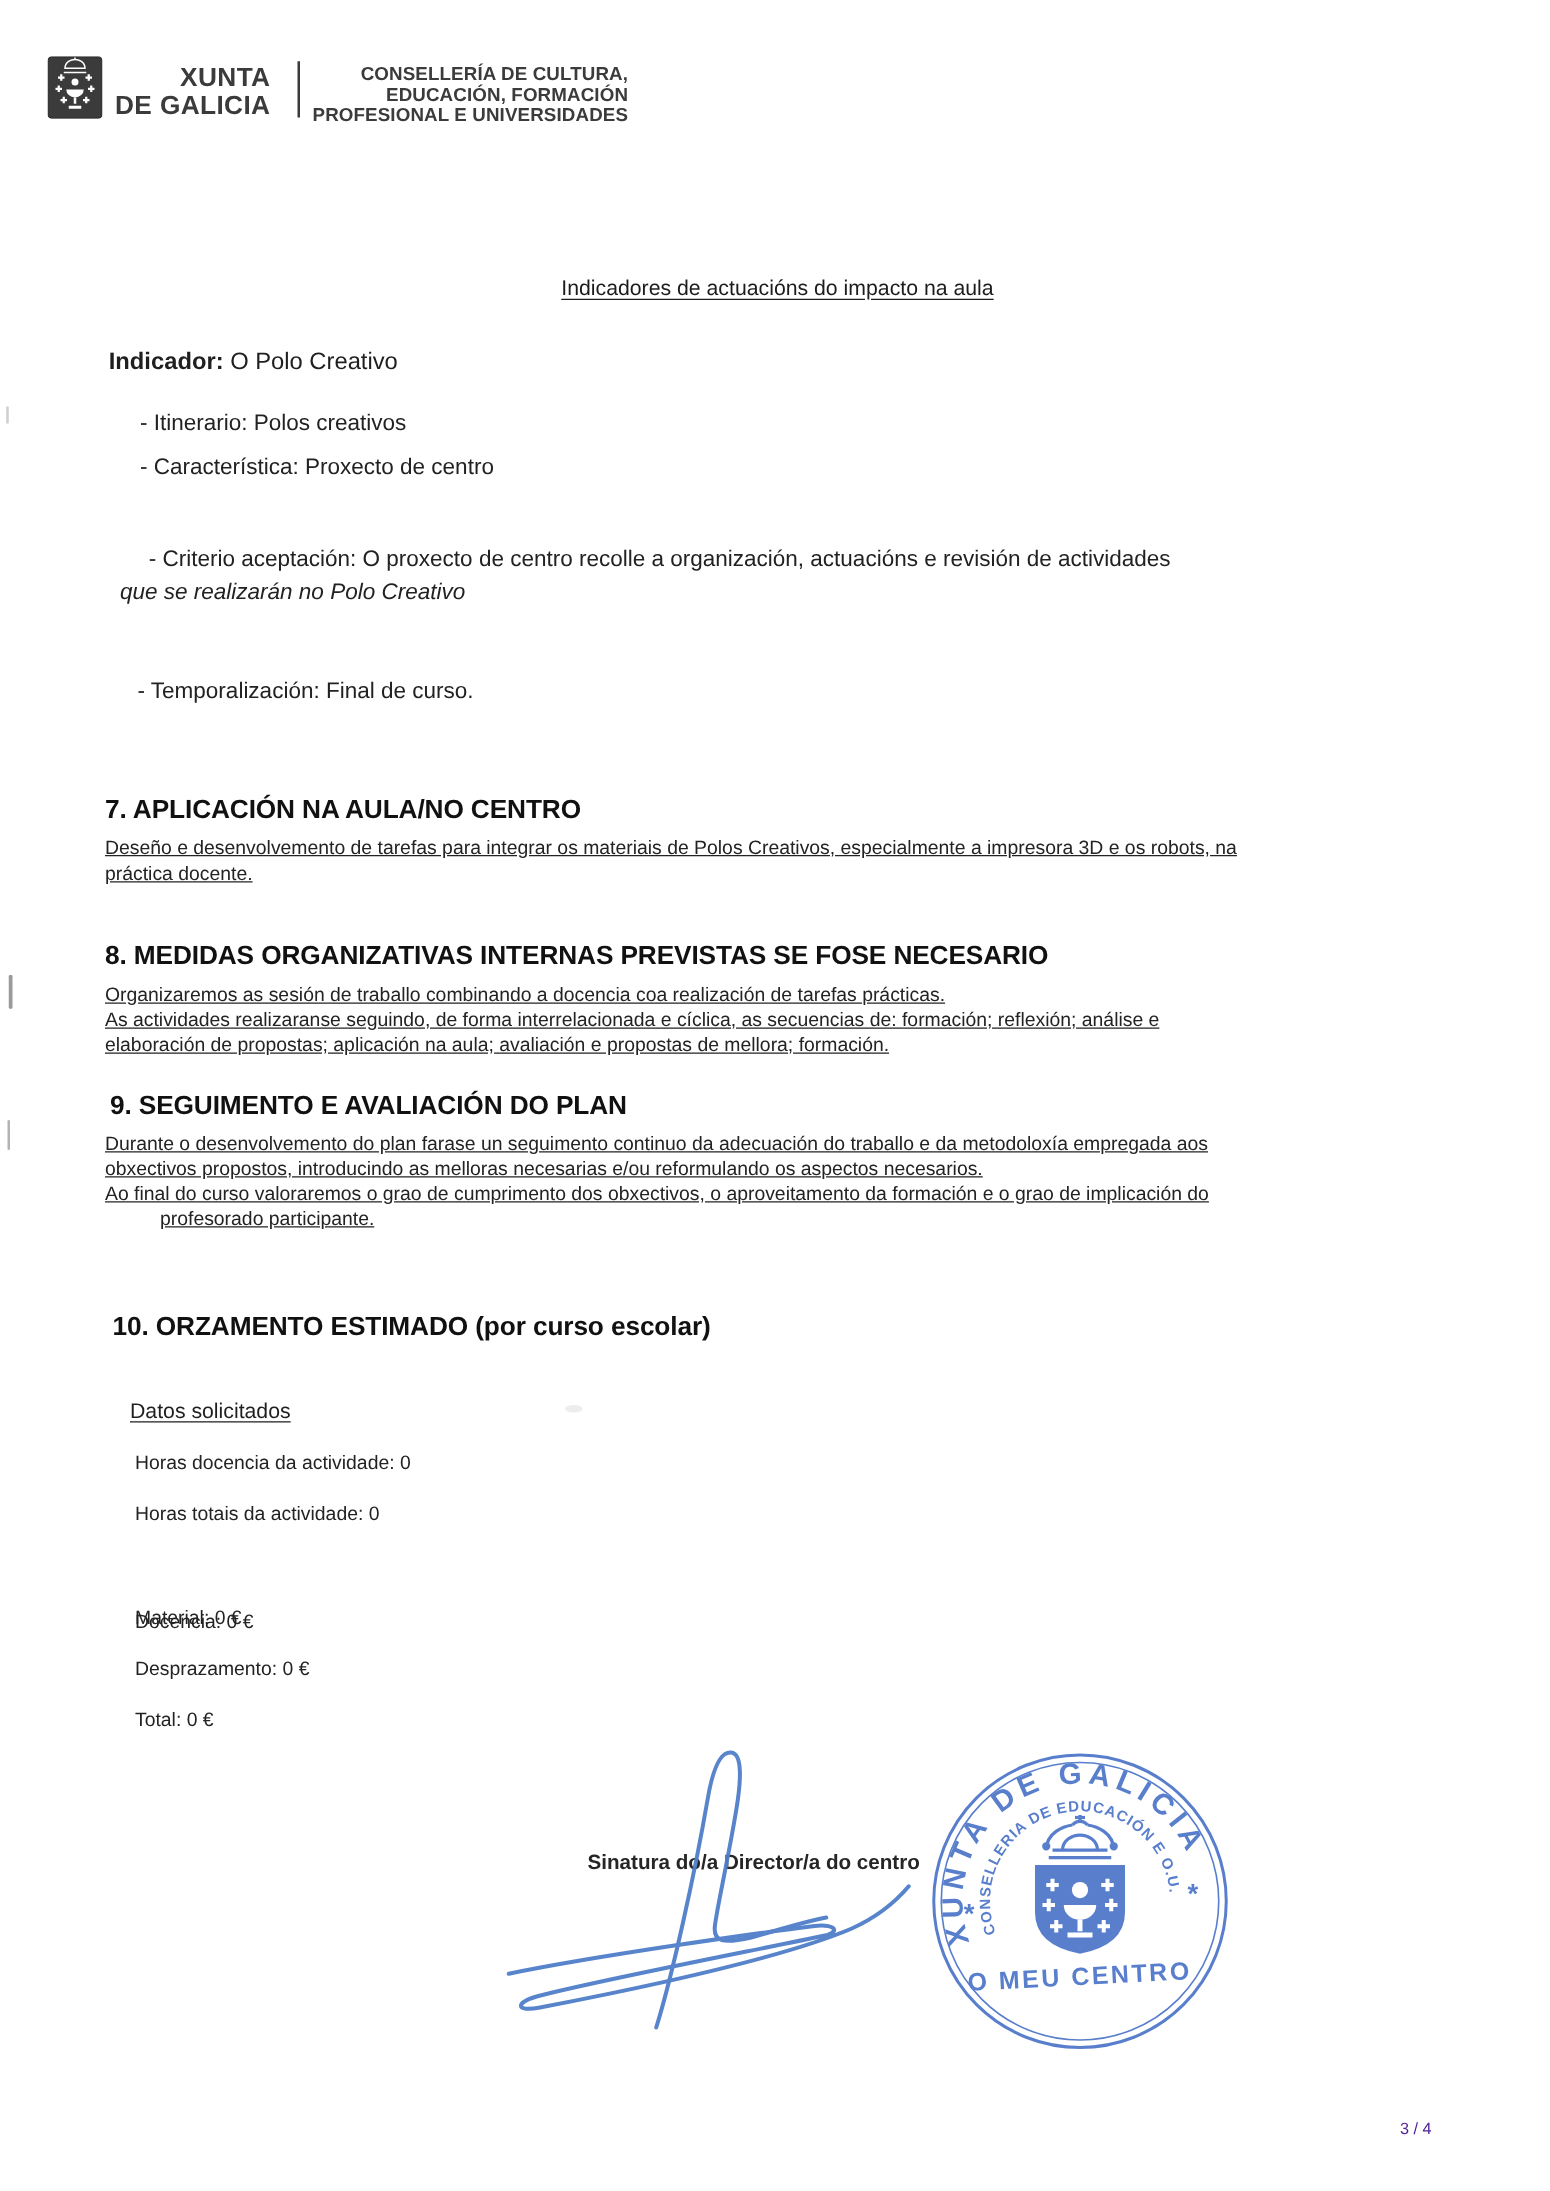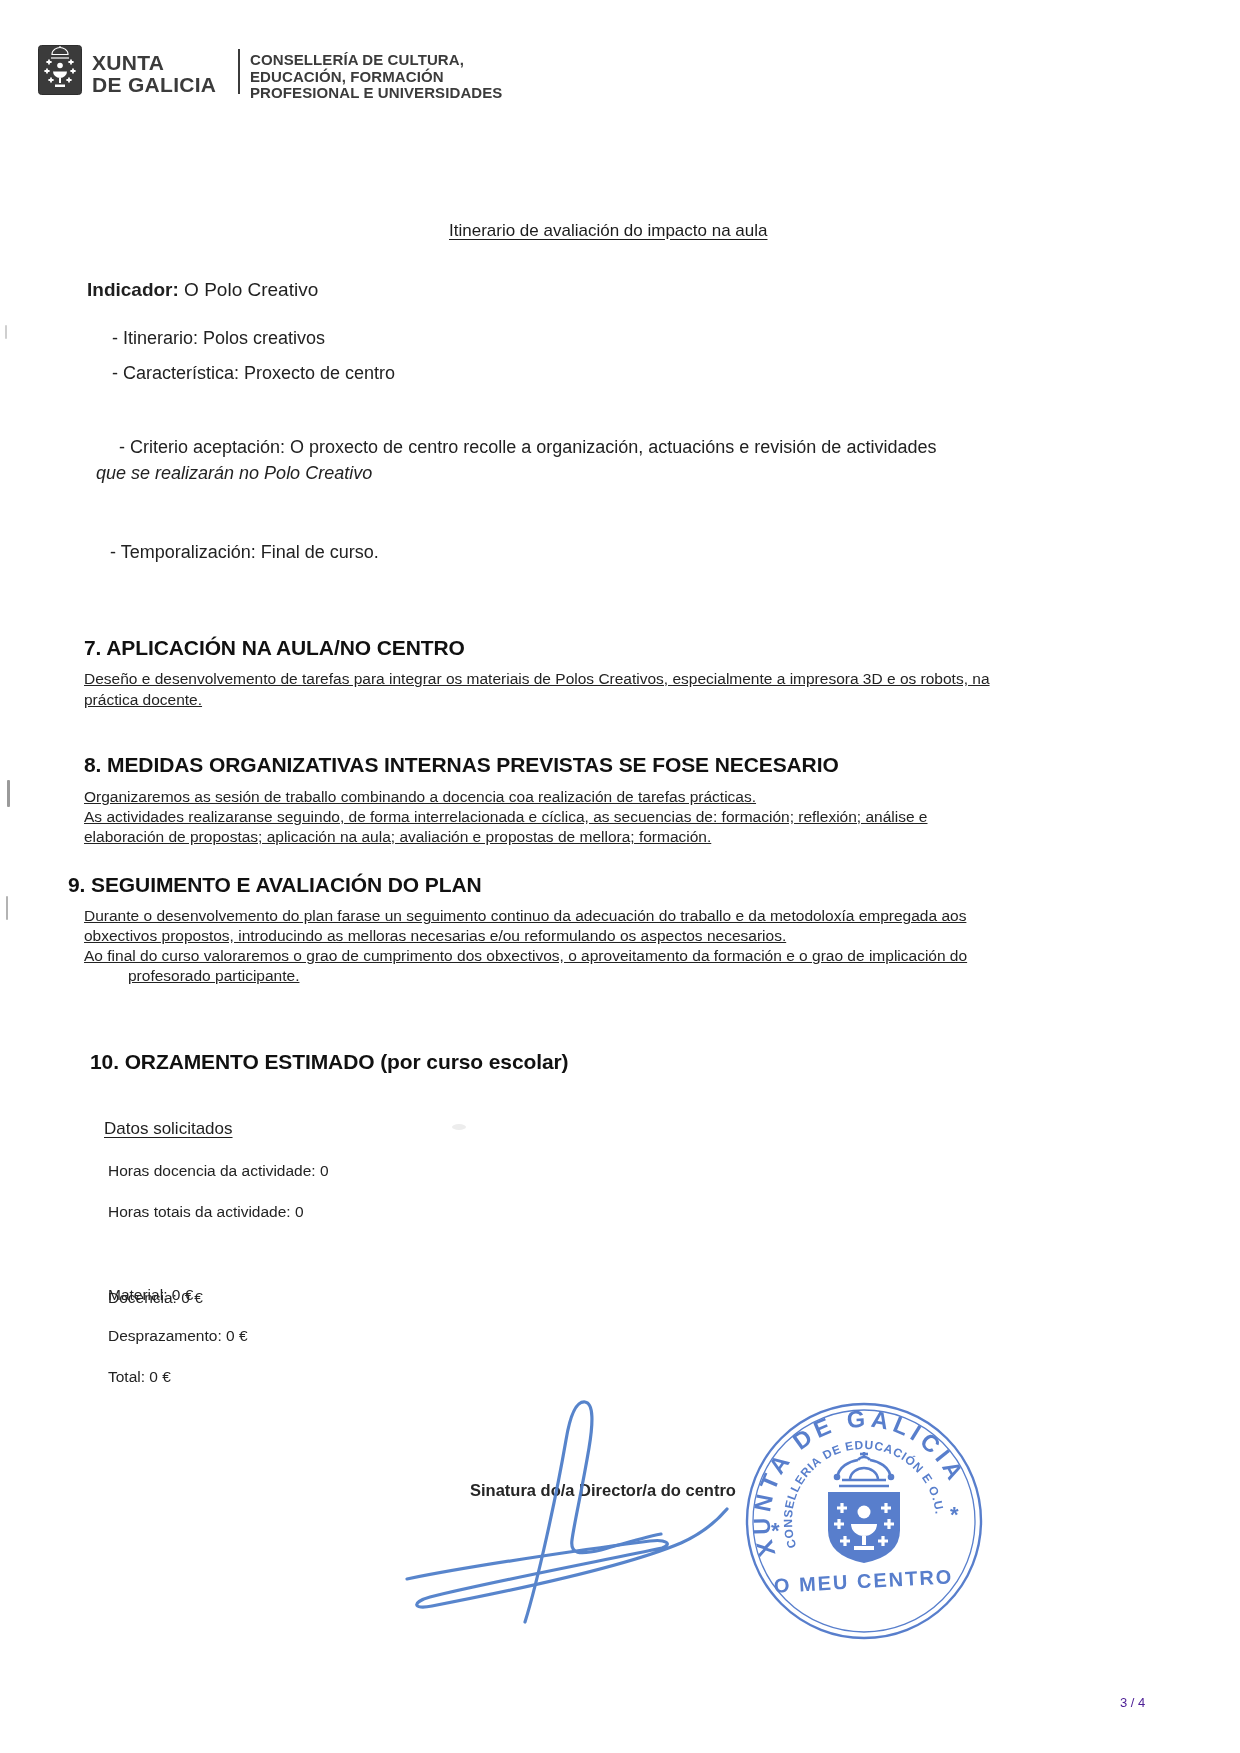--- a/index.html
+++ b/index.html
@@ -16,21 +16,21 @@
   .budget-item{font-size:15.5px;color:#232323;}
   .artifact{position:absolute;border-radius:1px;}
   .logo-brand{font-size:21px;font-weight:bold;color:#3b3b3b;line-height:1.06;letter-spacing:0.3px;}
   .logo-dept{font-size:15px;font-weight:bold;color:#3b3b3b;line-height:1.1;letter-spacing:0.1px;}
   .divider{position:absolute;background:#3b3b3b;}
   .underlined{text-decoration:underline;text-underline-offset:3px;}
 </style>
 </head>
 <body>
 
-<div class="abs" style="left:0;top:0;width:1240px;height:110px;">
+<div class="abs" style="left:0;top:0;width:1240px;height:110px;text-align:right;">
 
   <svg class="abs" style="left:38px;top:45px;" width="44" height="50" viewBox="0 0 44 50">
     <defs>
       <path id="plx" d="M -0.9,-2.6 h 1.8 v 1.7 h 1.7 v 1.8 h -1.7 v 1.7 h -1.8 v -1.7 h -1.7 v -1.8 h 1.7 z"></path>
     </defs>
     <rect x="0.5" y="0.5" width="43" height="49" rx="3" fill="#3b3b3b" stroke="#2e2e2e"></rect>
     <g stroke="#ffffff" stroke-width="1.2" fill="none">
       <path d="M 13,13 h 18"></path>
       <path d="M 14,9.5 C 14,4.5 19,2.5 22,2.5 C 25,2.5 30,4.5 30,9.5 z"></path>
       <path d="M 22,2.5 v -1.5"></path>
@@ -61,41 +61,41 @@
     <div>EDUCACIÓN, FORMACIÓN</div>
     <div>PROFESIONAL E UNIVERSIDADES</div>
   </div>
 </div>
 
 <div class="artifact" style="left:5px;top:325px;width:2px;height:14px;background:#cfcfcf;"></div>
 <div class="artifact" style="left:7px;top:780px;width:3px;height:27px;background:#9a9a9a;"></div>
 <div class="artifact" style="left:6px;top:896px;width:2px;height:24px;background:#b3b3b3;"></div>
 <div class="artifact" style="left:452px;top:1124px;width:14px;height:6px;background:#ededed;border-radius:50%;"></div>
 
-<div class="txt title" style="left:444px;top:221px;">Itinerario de avaliación do impacto na aula</div>
+<div class="txt title" style="left:444px;top:221px;">Indicadores de actuacións do impacto na aula</div>
 
 <div class="txt" style="left:87px;top:279px;font-size:19px;">
   <span style="font-weight:bold;">Indicador:</span><span> O Polo Creativo</span>
 </div>
 <div class="txt bullet" style="left:112px;top:328px;">- Itinerario: Polos creativos</div>
 <div class="txt bullet" style="left:112px;top:363px;">- Característica: Proxecto de centro</div>
 <div class="txt bullet" style="left:119px;top:437px;">- Criterio aceptación: O proxecto de centro recolle a organización, actuacións e revisión de actividades</div>
 <div class="txt bullet" style="left:96px;top:463px;font-style:italic;">que se realizarán no Polo Creativo</div>
 <div class="txt bullet" style="left:110px;top:542px;">- Temporalización: Final de curso.</div>
 
 <div class="txt heading" style="left:84px;top:636px;">7. APLICACIÓN NA AULA/NO CENTRO</div>
 <div class="txt body-line" style="left:84px;top:670px;">Deseño e desenvolvemento de tarefas para integrar os materiais de Polos Creativos, especialmente a impresora 3D e os robots, na</div>
 <div class="txt body-line" style="left:84px;top:691px;">práctica docente.</div>
 
 <div class="txt heading" style="left:84px;top:753px;">8. MEDIDAS ORGANIZATIVAS INTERNAS PREVISTAS SE FOSE NECESARIO</div>
 <div class="txt body-line" style="left:84px;top:788px;">Organizaremos as sesión de traballo combinando a docencia coa realización de tarefas prácticas.</div>
 <div class="txt body-line" style="left:84px;top:808px;">As actividades realizaranse seguindo, de forma interrelacionada e cíclica, as secuencias de: formación; reflexión; análise e</div>
 <div class="txt body-line" style="left:84px;top:828px;">elaboración de propostas; aplicación na aula; avaliación e propostas de mellora; formación.</div>
 
-<div class="txt heading" style="left:68px;top:873px;">9. SEGUIMENTO E AVALIACIÓN DO PLAN</div>
+<div class="txt heading" style="left:88px;top:873px;">9. SEGUIMENTO E AVALIACIÓN DO PLAN</div>
 <div class="txt body-line" style="left:84px;top:907px;">Durante o desenvolvemento do plan farase un seguimento continuo da adecuación do traballo e da metodoloxía empregada aos</div>
 <div class="txt body-line" style="left:84px;top:927px;">obxectivos propostos, introducindo as melloras necesarias e/ou reformulando os aspectos necesarios.</div>
 <div class="txt body-line" style="left:84px;top:947px;">Ao final do curso valoraremos o grao de cumprimento dos obxectivos, o aproveitamento da formación e o grao de implicación do</div>
 <div class="txt body-line" style="left:84px;top:967px;margin-left:44px;">profesorado participante.</div>
 
 <div class="txt heading" style="left:90px;top:1050px;">10. ORZAMENTO ESTIMADO (por curso escolar)</div>
 <div class="txt underlined" style="left:104px;top:1119px;font-size:17px;">Datos solicitados</div>
 
 <div class="txt budget-item" style="left:108px;top:1162px;">Horas docencia da actividade: 0</div>
 <div class="txt budget-item" style="left:108px;top:1203px;">Horas totais da actividade: 0</div>

